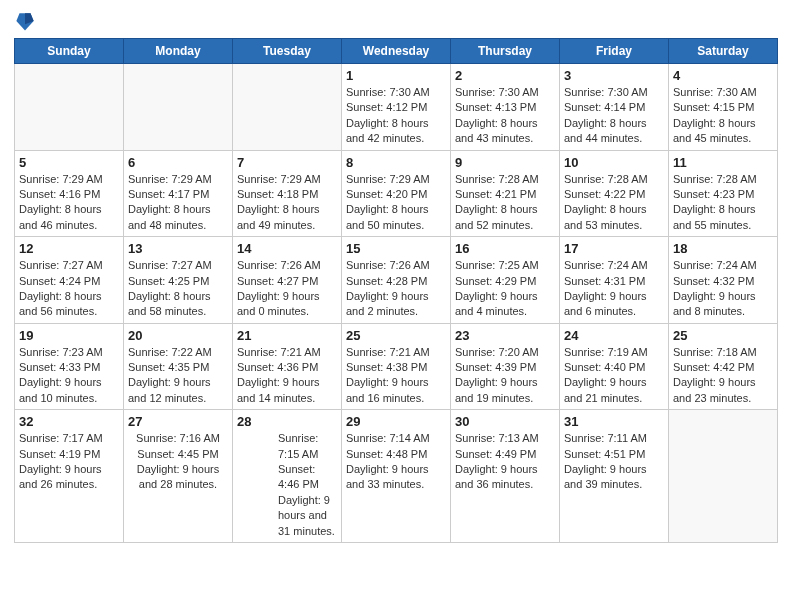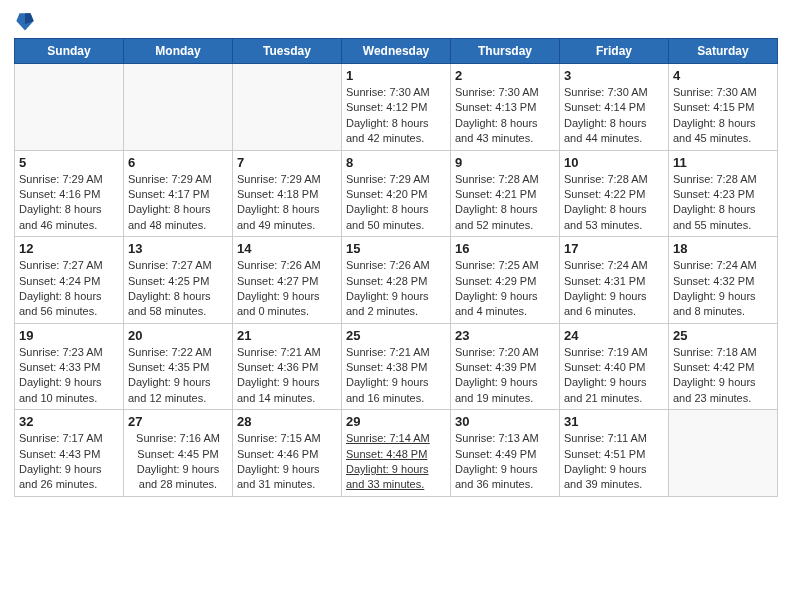--- a/index.html
+++ b/index.html
@@ -284,38 +284,38 @@
             <span class="day-number">25</span>
             <div class="day-info" style="white-space: pre-line;">Sunrise: 7:18 AM
 Sunset: 4:42 PM
 Daylight: 9 hours and 23 minutes.</div>
           </td>
         </tr>
         <tr>
           <td>
             <span class="day-number">32</span>
             <div class="day-info" style="white-space: pre-line;">Sunrise: 7:17 AM
-Sunset: 4:43 PM
+Sunset: 4:19 PM
 Daylight: 9 hours and 26 minutes.</div>
           </td>
           <td>
             <span class="day-number">27</span>
             <div class="day-info" style="white-space: pre-line; text-align: center;">Sunrise: 7:16 AM
 Sunset: 4:45 PM
 Daylight: 9 hours and 28 minutes.</div>
           </td>
           <td>
             <span class="day-number">28</span>
-            <div class="day-info" style="white-space: pre-line;">Sunrise: 7:15 AM
+            <div class="day-info" style="white-space: pre-line; margin-left: 41px;">Sunrise: 7:15 AM
 Sunset: 4:46 PM
 Daylight: 9 hours and 31 minutes.</div>
           </td>
           <td>
             <span class="day-number">29</span>
-            <div class="day-info" style="white-space: pre-line; text-decoration: underline;">Sunrise: 7:14 AM
+            <div class="day-info" style="white-space: pre-line;">Sunrise: 7:14 AM
 Sunset: 4:48 PM
 Daylight: 9 hours and 33 minutes.</div>
           </td>
           <td>
             <span class="day-number">30</span>
             <div class="day-info" style="white-space: pre-line;">Sunrise: 7:13 AM
 Sunset: 4:49 PM
 Daylight: 9 hours and 36 minutes.</div>
           </td>
           <td>

